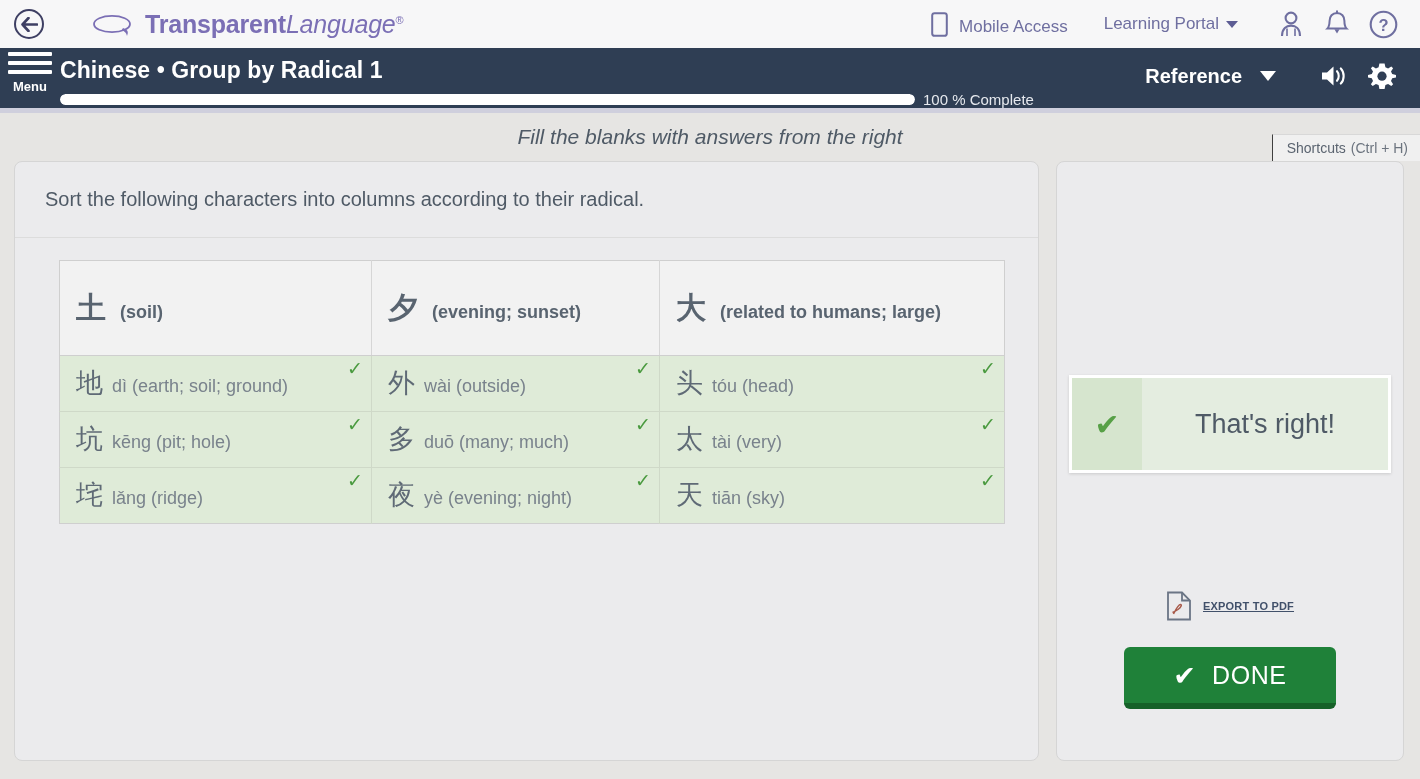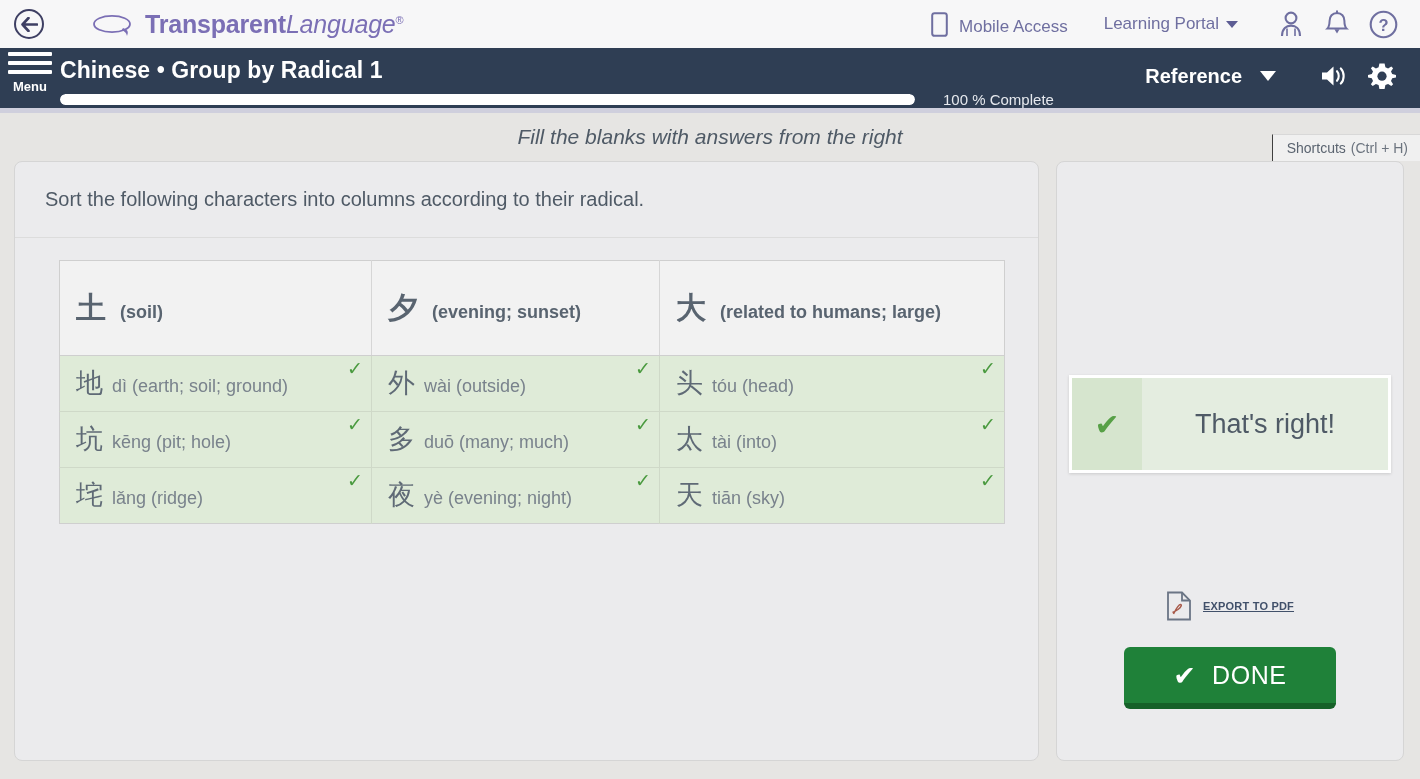--- a/index.html
+++ b/index.html
@@ -117,21 +117,21 @@
     color: #fff;
     font-size: 23px;
     font-weight: bold;
     line-height: 30px;
     letter-spacing: 0.1px;
   }
   .progress-row {
     display: flex;
     align-items: center;
     margin-top: 6px;
-    gap: 28px;
+    gap: 8px;
   }
   .progress-track {
     width: 855px;
     height: 11px;
     border-radius: 6px;
     background: #55637a;
     overflow: hidden;
     flex: 0 0 auto;
   }
   .progress-fill {
@@ -554,21 +554,21 @@
             <td>
               <div class="cell-inner">
                 <span class="cell-hz">多</span>
                 <span class="cell-gloss">duō (many; much)</span>
               </div>
               <span class="tick">✓</span>
             </td>
             <td>
               <div class="cell-inner">
                 <span class="cell-hz">太</span>
-                <span class="cell-gloss">tài (into)</span>
+                <span class="cell-gloss">tài (very)</span>
               </div>
               <span class="tick">✓</span>
             </td>
           </tr>
           <tr>
             <td>
               <div class="cell-inner">
                 <span class="cell-hz">垞</span>
                 <span class="cell-gloss">lǎng (ridge)</span>
               </div>

